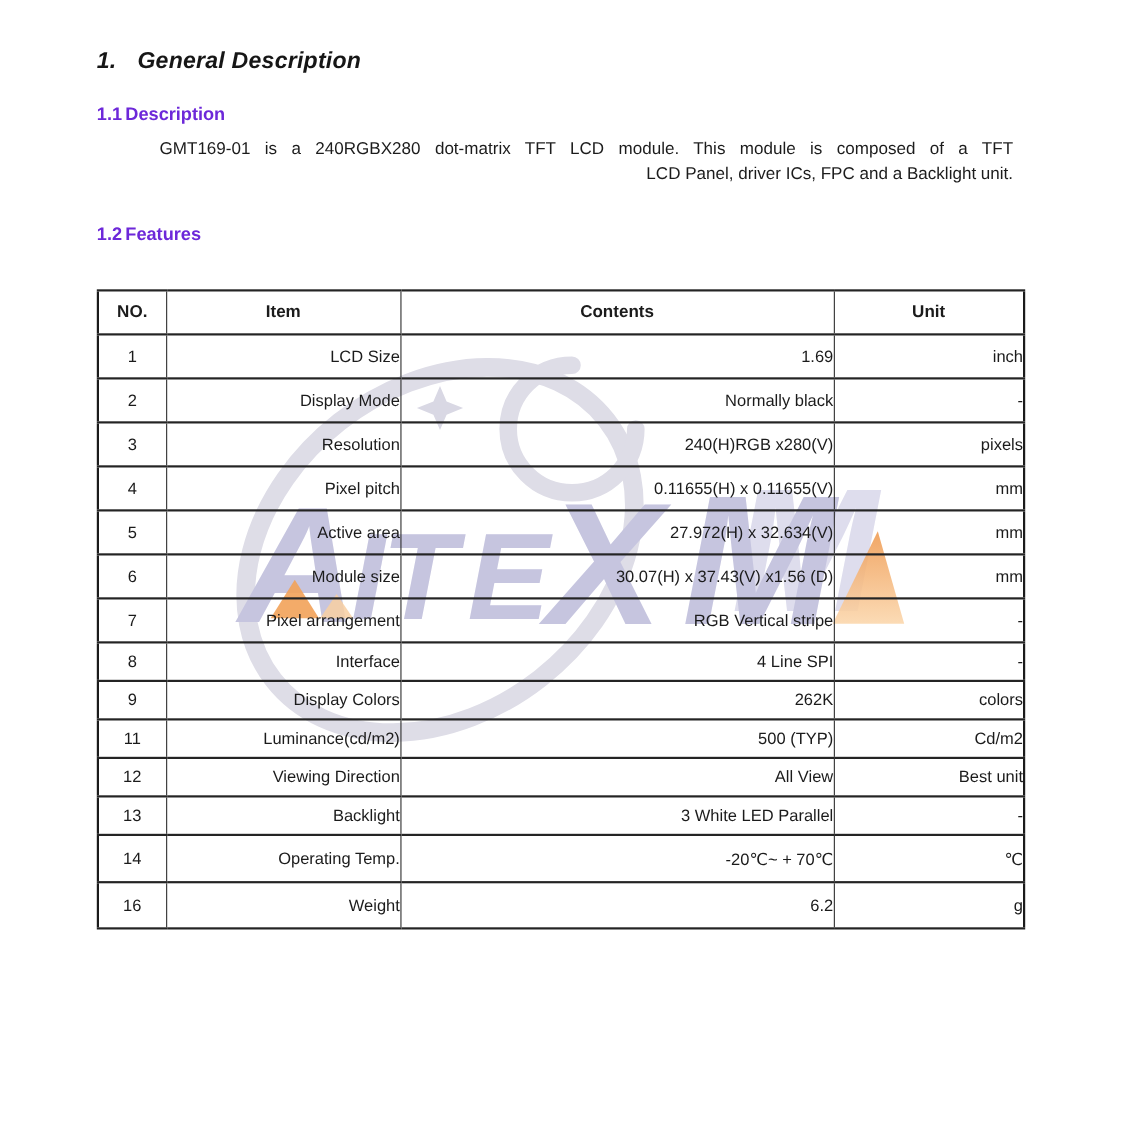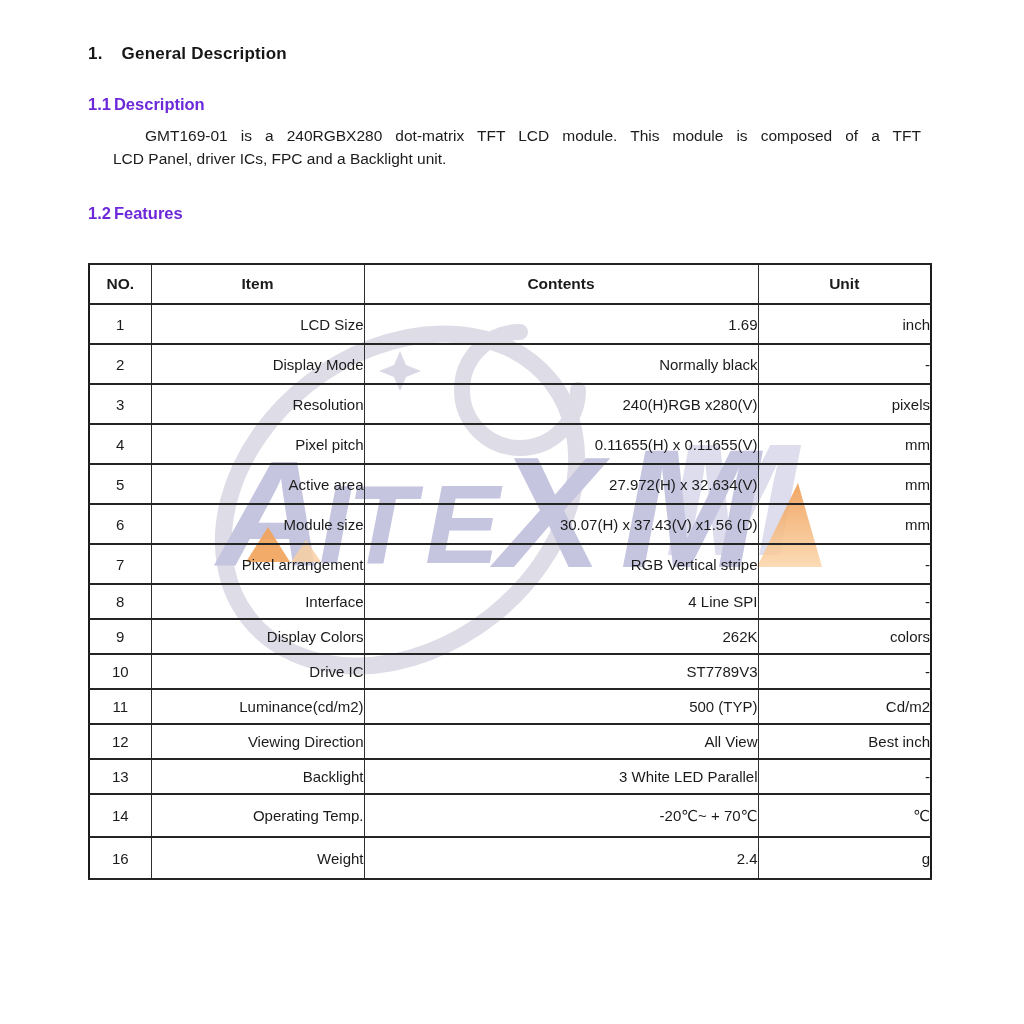--- a/index.html
+++ b/index.html
@@ -9,21 +9,21 @@
     font-family: "Liberation Sans", "DejaVu Sans", sans-serif;
     color: #1c1c1c;
     position: relative;
     overflow: hidden;
   }
   .page { position: relative; width: 1024px; height: 1024px; background: #ffffff; }
 
   
   .h-section {
     position: absolute; left: 88px; top: 44px;
-    font-size: 17px; font-weight: bold; 
+    font-size: 21px; font-weight: bold; font-style: italic;
     color: #161616; letter-spacing: 0.2px;
   }
   .h-section .num { margin-right: 19px; }
   .h-sub {
     position: absolute; left: 88px;
     font-size: 16.5px; font-weight: bold; color: #6d28d9;
   }
   .h-sub .num { margin-right: 3px; }
   .h-sub-1 { top: 95px; }
   .h-sub-2 { top: 204px; }
@@ -33,21 +33,21 @@
     position: absolute; left: 113px; top: 124px; width: 808px;
     font-size: 15.5px; line-height: 23px; color: #1c1c1c;
   }
   .desc .line1 {
     display: block;
     text-indent: 32px;
     text-align: justify;
     text-align-last: justify;
     white-space: normal;
   }
-  .desc .line2 { display: block; text-align: left; }
+  .desc .line2 { display: block; text-align: right; }
 
   
   .watermark {
     position: absolute; left: 195px; top: 315px;
     width: 660px; height: 400px;
     z-index: 0; pointer-events: none;
   }
   .watermark text {
     font-family: "Liberation Sans", "DejaVu Sans", sans-serif;
     font-weight: bold; font-style: italic;
@@ -207,52 +207,46 @@
           <td class="contents">4 Line SPI</td>
           <td class="unit">-</td>
         </tr>
         <tr class="r-b">
           <td class="no">9</td>
           <td class="item">Display Colors</td>
           <td class="contents">262K</td>
           <td class="unit">colors</td>
         </tr>
         <tr class="r-b">
-          <td class="no">10</td>
-          <td class="item">Drive IC</td>
-          <td class="contents">ST7789V3</td>
-          <td class="unit">-</td>
-        </tr>
-        <tr class="r-b">
           <td class="no">11</td>
           <td class="item">Luminance(cd/m2)</td>
           <td class="contents">500 (TYP)</td>
           <td class="unit">Cd/m2</td>
         </tr>
         <tr class="r-b">
           <td class="no">12</td>
           <td class="item">Viewing Direction</td>
           <td class="contents">All View</td>
-          <td class="unit">Best inch</td>
+          <td class="unit">Best unit</td>
         </tr>
         <tr class="r-b">
           <td class="no">13</td>
           <td class="item">Backlight</td>
           <td class="contents">3 White LED Parallel</td>
           <td class="unit">-</td>
         </tr>
         <tr class="r-c">
           <td class="no">14</td>
           <td class="item">Operating Temp.</td>
           <td class="contents">-20℃~ + 70℃</td>
           <td class="unit">℃</td>
         </tr>
         <tr class="r-d">
           <td class="no">16</td>
           <td class="item">Weight</td>
-          <td class="contents">2.4</td>
+          <td class="contents">6.2</td>
           <td class="unit">g</td>
         </tr>
       </tbody>
     </table>
   </div>
 
 </div>
 
 </body></html>

